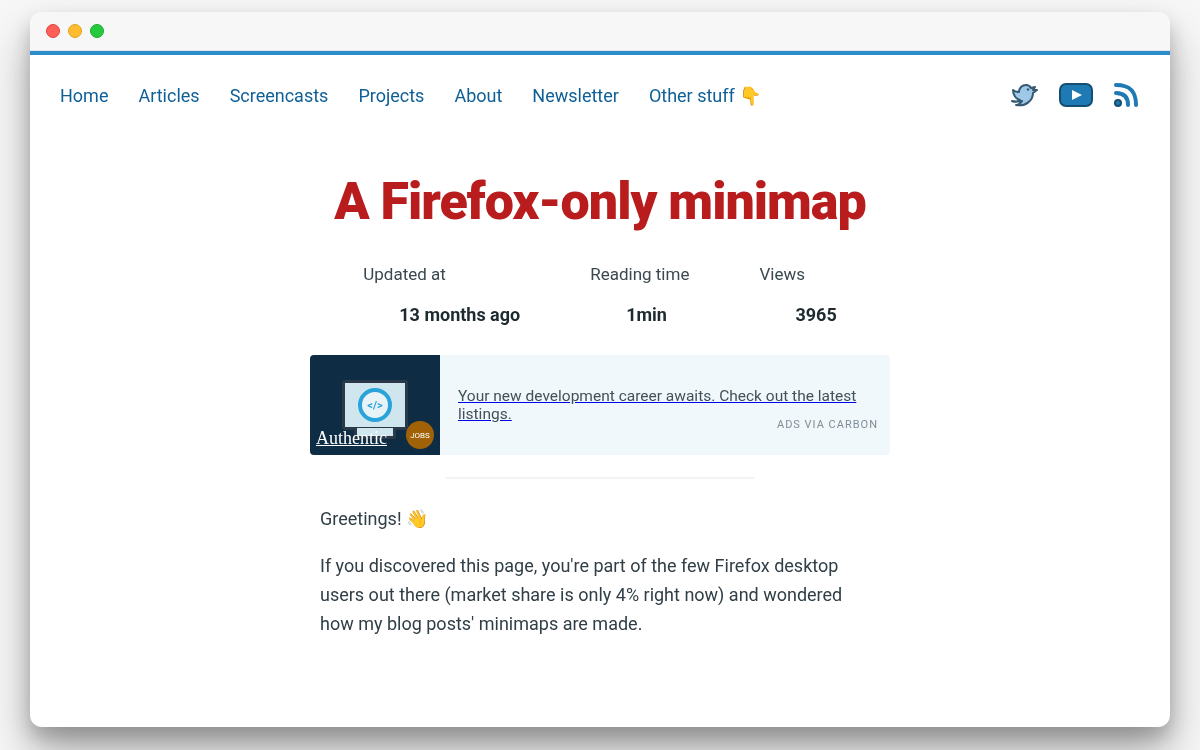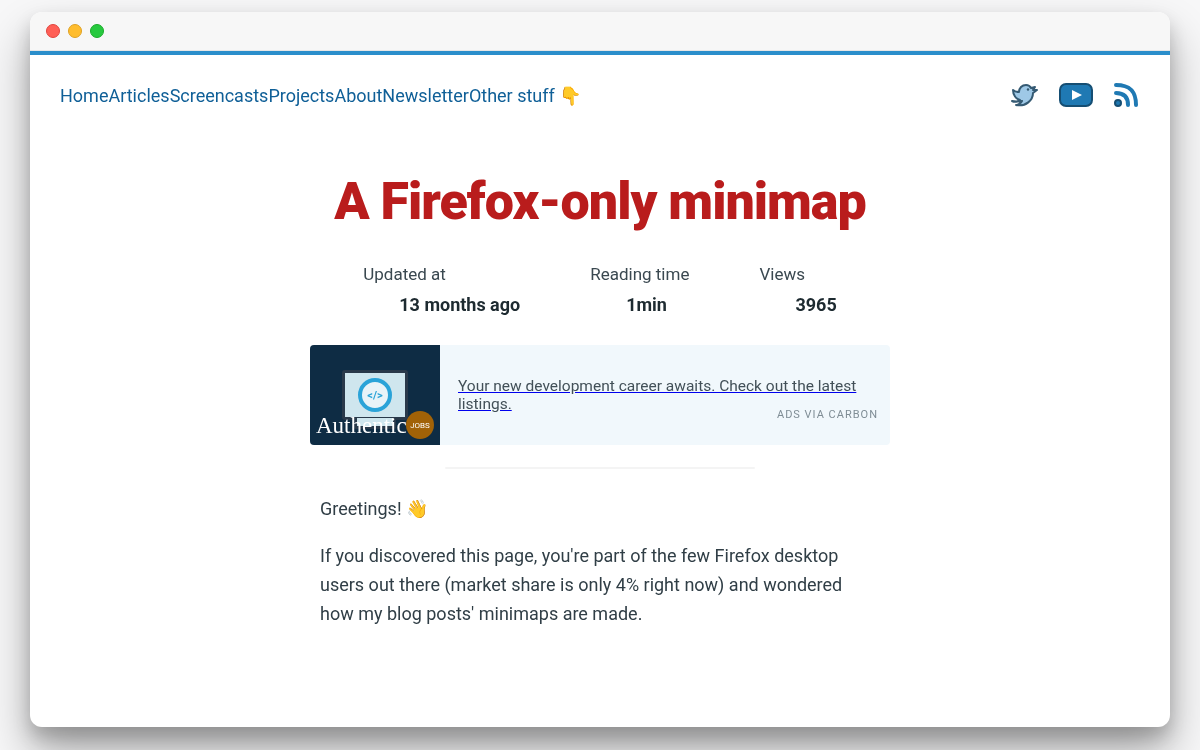--- a/index.html
+++ b/index.html
@@ -23,46 +23,46 @@
     background:#f7f7f7;border-bottom:1px solid #e6e6e6;}
   .dot{width:12px;height:12px;border-radius:50%;}
   .dot.red{background:#ff5f56;border:1px solid #e0443e;}
   .dot.yellow{background:#ffbd2e;border:1px solid #dea123;}
   .dot.green{background:#27c93f;border:1px solid #1aab29;}
   .topstripe{height:4px;background:#2b8ecb;}
   .page{padding:0 30px;}
   
   nav.mainnav{display:flex;align-items:center;justify-content:space-between;
     padding:26px 0 24px 0;}
-  .navlinks{display:flex;font-size:18px;justify-content:space-between;}
+  .navlinks{display:flex;gap:30px;font-size:18px;justify-content:space-between;}
   .navlinks a{color:#0f5f97;text-decoration:none;white-space:nowrap;}
   .social{display:flex;gap:18px;align-items:center;}
   .social svg{display:block;}
   
   article{max-width:760px;margin:0 auto;}
   h1.title{
     margin:40px 0 28px 0;text-align:center;font-weight:900;letter-spacing:-1px;
     font-size:52px;line-height:1.1;color:#b91c1c;
   }
   
   .meta{display:flex;justify-content:center;gap:70px;margin:34px 0 30px 0;}
   .metaitem{text-align:left;}
-  .mlabel{font-size:17px;color:#3a4850;margin-bottom:10px;}
+  .mlabel{font-size:17px;color:#3a4850;margin-bottom:20px;}
   .mval{font-size:18px;font-weight:700;color:#1d2a30;margin-left:36px;}
   
   .ad{display:flex;align-items:stretch;background:#f1f8fc;border-radius:4px;overflow:hidden;
     max-width:580px;margin:8px auto 0 auto;min-height:100px;position:relative;}
   .adimg{width:130px;background:#0e2c44;display:flex;align-items:center;justify-content:center;color:#fff;position:relative;}
   .adimg .monitor{width:60px;height:44px;background:#cfe6ee;border:3px solid #29394a;border-radius:3px;position:relative;}
   .adimg .monitor:after{content:"";position:absolute;left:50%;bottom:-12px;transform:translateX(-50%);
     width:36px;height:8px;background:#cfe6ee;border:3px solid #29394a;border-top:none;border-radius:2px;}
   .adimg .lens{position:absolute;width:26px;height:26px;border:4px solid #2aa3d8;border-radius:50%;
     left:50%;top:50%;transform:translate(-50%,-50%);display:flex;align-items:center;justify-content:center;
     color:#2aa3d8;font-weight:700;font-size:11px;background:#e8f3f8}
-  .adimg .script{position:absolute;left:6px;bottom:6px;font-family:'Brush Script MT',cursive;font-size:23px;color:#fff;}
+  .adimg .script{position:absolute;left:6px;bottom:6px;font-family:'Brush Script MT',cursive;font-size:18px;color:#fff;text-decoration:underline;}
   .adimg .badge{position:absolute;right:6px;bottom:6px;width:28px;height:28px;border-radius:50%;
     background:#a16207;color:#fff;font-size:8px;display:flex;align-items:center;justify-content:center;}
   .adbody{flex:1;position:relative;display:flex;align-items:center;padding:14px 30px 14px 18px;}
   .adtext{color:#425058;font-size:15.5px;}
   .advia{position:absolute;right:12px;bottom:24px;font-size:11px;letter-spacing:1px;
     color:#7f8d95;}
   
   .divider{height:2px;width:310px;background:#f4f4f4;margin:22px auto 26px auto;border-radius:2px;}
   
   .body{max-width:560px;margin:0 auto;font-size:18px;line-height:1.6;color:#303e46;}

